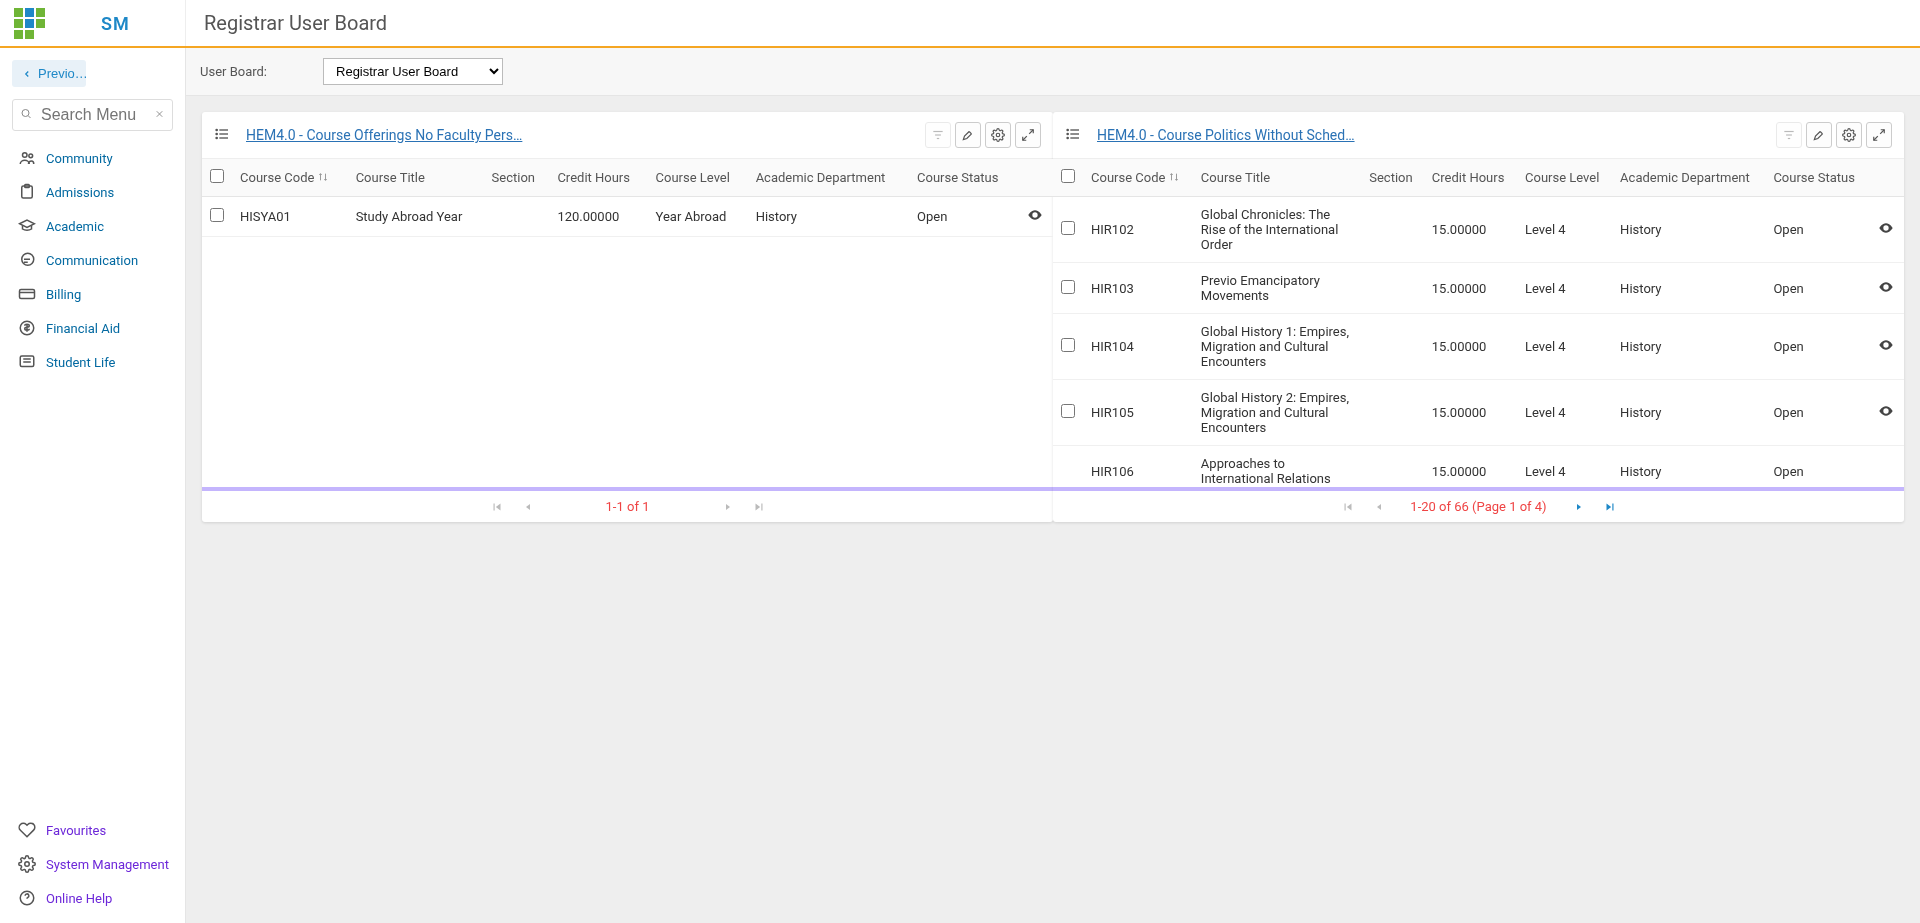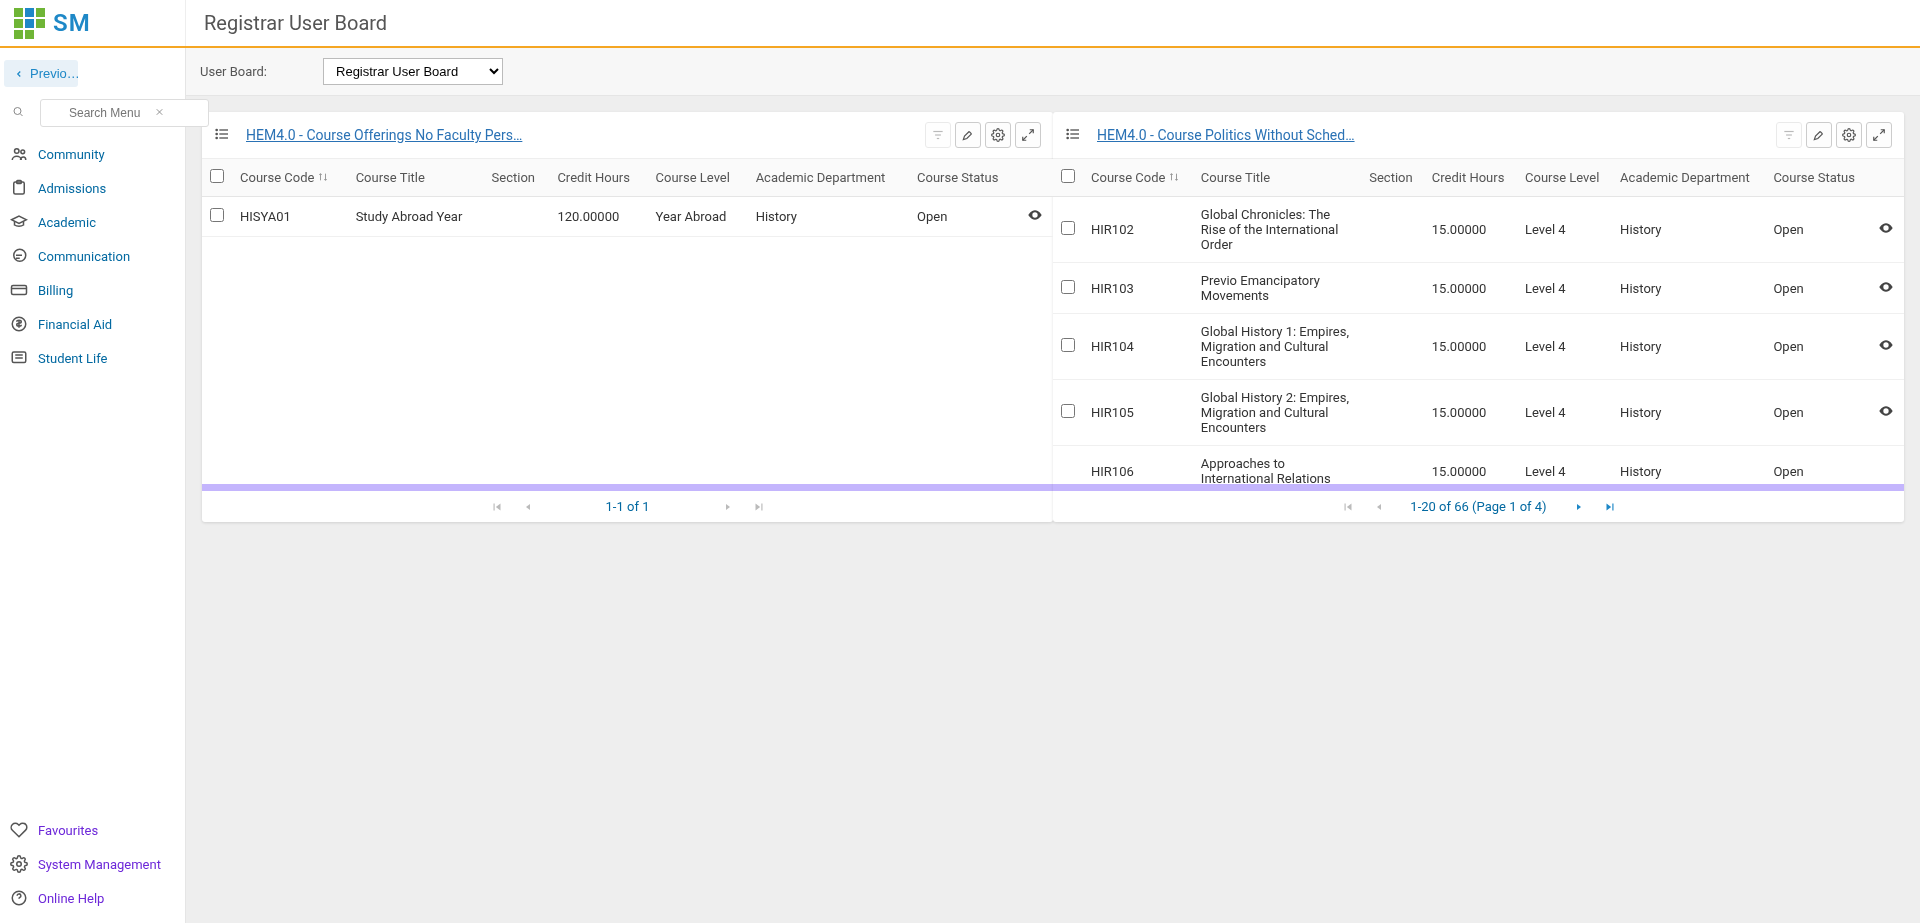--- a/index.html
+++ b/index.html
@@ -4,28 +4,28 @@
 <style>
 * { box-sizing: border-box; margin: 0; padding: 0; }
 html, body { height: 100%; font-family: -apple-system, BlinkMacSystemFont, "Segoe UI", Roboto, sans-serif; font-size: 13px; color: #333; background: #f5f5f5; overflow: hidden; }
 .app { display: flex; flex-direction: column; height: 100vh; }
 .topbar { display: flex; align-items: center; height: 48px; background: #fff; border-bottom: 2px solid #f5a623; }
 .logo-cell { width: 186px; display: flex; align-items: center; padding-left: 14px; border-right: 1px solid #eee; height: 100%; }
 .logo-squares { display: grid; grid-template-columns: repeat(3, 9px); grid-template-rows: repeat(3, 9px); gap: 2px; margin-right: 8px; }
 .logo-squares span { background: #6fb536; }
 .logo-squares span:nth-child(2), .logo-squares span:nth-child(5) { background: #1e88c7; }
 .logo-squares span:nth-child(9) { background: transparent; }
-.logo-text { font-size: 24px; font-weight: 600; color: #1e88c7; letter-spacing: 1px; }
+.logo-text { font-size: 18px; font-weight: 600; color: #1e88c7; letter-spacing: 1px; margin-left: 48px; }
 .page-title { font-size: 20px; color: #555; padding-left: 18px; }
 .body { display: flex; flex: 1; min-height: 0; }
-.sidebar { width: 186px; background: #fff; border-right: 1px solid #e5e5e5; display: flex; flex-direction: column; padding: 12px 12px 8px 4px; }
+.sidebar { width: 186px; background: #fff; border-right: 1px solid #e5e5e5; display: flex; flex-direction: column; padding: 12px 12px 8px 12px; }
 .prev-btn { display: inline-flex; align-items: center; background: #e8f1f8; color: #1e88c7; border: none; border-radius: 3px; padding: 6px 10px; font-size: 13px; cursor: pointer; width: 74px; overflow: hidden; white-space: nowrap; }
 .prev-btn svg { margin-right: 6px; flex-shrink: 0; }
 .search-wrap { position: relative; margin-top: 12px; }
-.search-input { width: 100%; padding: 6px 26px 6px 28px; border: 1px solid #ddd; border-radius: 3px; font-size: 12px; color: #999; background: #fff; margin-left: 36px; }
+.search-input { width: 100%; padding: 6px 26px 6px 28px; border: 1px solid #ddd; border-radius: 3px; font-size: 16px; color: #999; background: #fff; }
 .search-icon-l { position: absolute; left: 8px; top: 50%; transform: translateY(-50%); color: #888; }
 .search-clear { position: absolute; right: 8px; top: 50%; transform: translateY(-50%); color: #888; cursor: pointer; }
 .nav { list-style: none; margin-top: 10px; flex: 1; }
 .nav li { display: flex; align-items: center; padding: 8px 4px; color: #0369a1; cursor: pointer; }
 .nav li .nav-ico { width: 22px; display: inline-flex; justify-content: center; margin-right: 8px; color: #555; }
 .nav-bottom { list-style: none; margin-top: auto; }
 .nav-bottom li { display: flex; align-items: center; padding: 8px 4px; color: #6d28d9; cursor: pointer; }
 .nav-bottom li .nav-ico { width: 22px; display: inline-flex; justify-content: center; margin-right: 8px; color: #555; }
 .main { flex: 1; display: flex; flex-direction: column; min-width: 0; background: #eee; }
 .toolbar-row { display: flex; align-items: center; padding: 10px 14px; background: #f7f7f7; border-bottom: 1px solid #e5e5e5; font-size: 13px; gap: 48px; }
@@ -39,21 +39,21 @@
 .card-actions { display: flex; gap: 4px; margin-left: 8px; }
 .icon-btn { width: 26px; height: 26px; border: 1px solid #ccc; border-radius: 3px; background: #fdfdfd; display: inline-flex; align-items: center; justify-content: center; cursor: pointer; color: #555; }
 .icon-btn.disabled { opacity: 0.4; cursor: default; }
 .table-wrap { flex: 1; overflow: auto; position: relative; }
 table { width: 100%; border-collapse: collapse; font-size: 13px; }
 thead th { text-align: left; font-weight: 400; color: #555; padding: 10px 8px; border-bottom: 1px solid #e5e5e5; background: #fafafa; white-space: nowrap; position: sticky; top: 0; vertical-align: middle; }
 thead th.check-col, tbody td.check-col { width: 30px; text-align: center; }
 thead th .sort-ico { margin-left: 4px; color: #888; }
 tbody td { padding: 10px 8px; border-bottom: 1px solid #f0f0f0; color: #333; vertical-align: middle; }
 .eye-cell { width: 36px; text-align: center; color: #444; cursor: pointer; }
-.pager { display: flex; align-items: center; justify-content: center; padding: 8px 0; border-top: 7px solid #c4b5fd; color: #0369a1; font-size: 13px; gap: 24px; }
+.pager { display: flex; align-items: center; justify-content: center; padding: 8px 0; border-top: 4px solid #c4b5fd; color: #ef4444; font-size: 13px; gap: 24px; }
 .pager-group { display: flex; align-items: center; gap: 18px; }
 .pager-btn { color: #bbb; cursor: default; display: inline-flex; }
 .pager-btn.active { color: #1e88c7; cursor: pointer; }
 .pager-info { min-width: 140px; text-align: center; }
 input[type=checkbox] { width: 14px; height: 14px; }
 .wraptitle { max-width: 160px; }
 </style>
 </head>
 <body>
 

